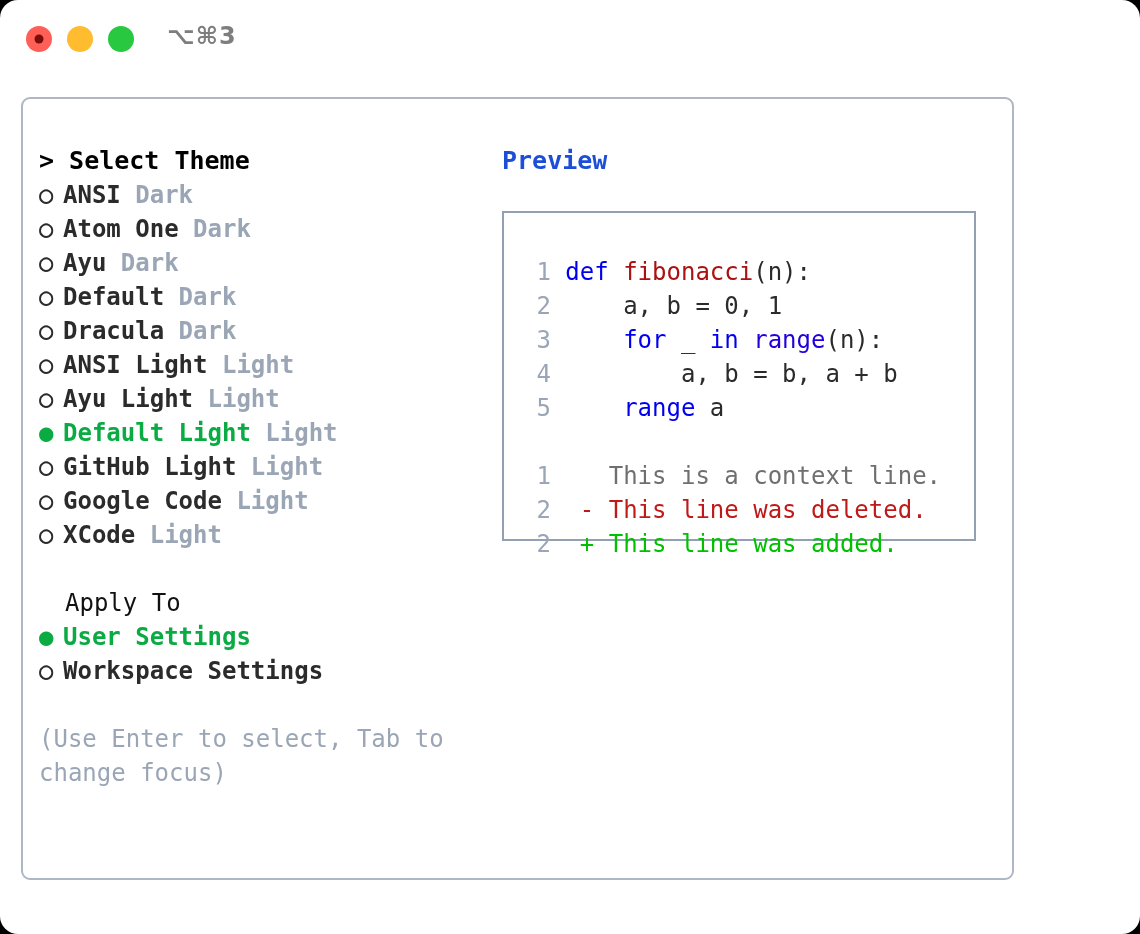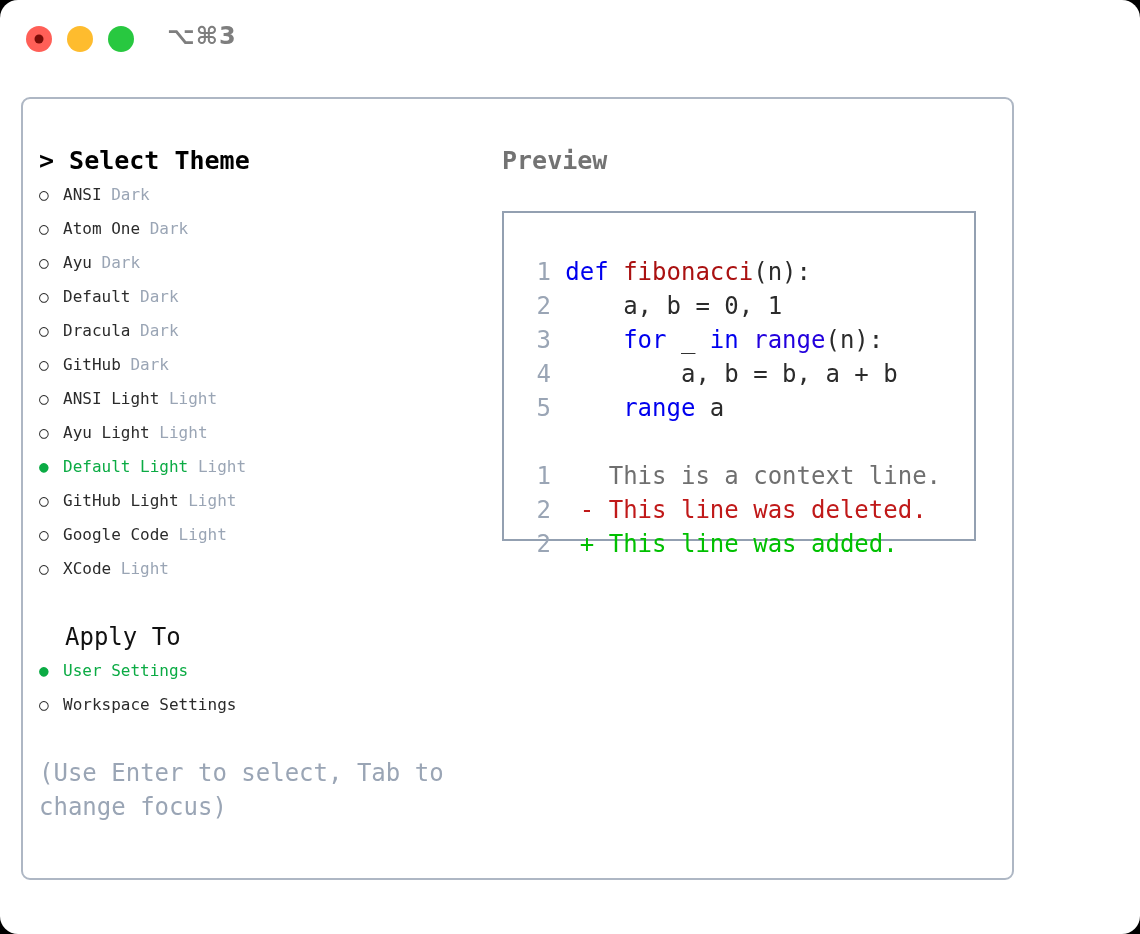--- a/index.html
+++ b/index.html
@@ -100,25 +100,26 @@
 
   .section-title {
     font-size: 25px;
     font-weight: 700;
     color: #000000;
     line-height: 34px;
     white-space: pre;
   }
 
   .opt-row {
-    font-size: 16px;
+    font-size: 24px;
     line-height: 34px;
     color: #2b2b2b;
     white-space: pre;
     display: block;
+    font-weight: bold;
   }
   .bullet {
     display: inline-block;
     width: 24px;
   }
   .opt-row.selected { color: #0bab44; }
   .opt-row.selected .bullet { color: #0bab44; }
 
   .tag {
     color: #9aa5b5;
@@ -145,21 +146,21 @@
   
   .right-col {
     position: absolute;
     left: 479px;
     top: 45px;
     width: 500px;
   }
   .preview-label {
     font-size: 25px;
     font-weight: 700;
-    color: #737373;
+    color: #1d4ed8;
     line-height: 34px;
     white-space: pre;
   }
   .preview-box {
     margin-top: 33px;
     width: 474px;
     height: 330px;
     border: 2px solid #93a0b1;
     box-sizing: border-box;
     background: #ffffff;
@@ -208,21 +209,20 @@
     <div class="left-col">
 
       <div class="section-title mono">&gt; Select Theme</div>
 
       <div id="theme-list">
           <div class="opt-row mono"><span class="bullet">○</span><span>ANSI</span><span> </span><span class="tag">Dark</span></div>
           <div class="opt-row mono"><span class="bullet">○</span><span>Atom One</span><span> </span><span class="tag">Dark</span></div>
           <div class="opt-row mono"><span class="bullet">○</span><span>Ayu</span><span> </span><span class="tag">Dark</span></div>
           <div class="opt-row mono"><span class="bullet">○</span><span>Default</span><span> </span><span class="tag">Dark</span></div>
           <div class="opt-row mono"><span class="bullet">○</span><span>Dracula</span><span> </span><span class="tag">Dark</span></div>
-          <div class="opt-row mono"><span class="bullet">○</span><span>GitHub</span><span> </span><span class="tag">Dark</span></div>
           <div class="opt-row mono"><span class="bullet">○</span><span>ANSI Light</span><span> </span><span class="tag">Light</span></div>
           <div class="opt-row mono"><span class="bullet">○</span><span>Ayu Light</span><span> </span><span class="tag">Light</span></div>
           <div class="opt-row mono selected"><span class="bullet">●</span><span>Default Light</span><span> </span><span class="tag">Light</span></div>
           <div class="opt-row mono"><span class="bullet">○</span><span>GitHub Light</span><span> </span><span class="tag">Light</span></div>
           <div class="opt-row mono"><span class="bullet">○</span><span>Google Code</span><span> </span><span class="tag">Light</span></div>
           <div class="opt-row mono"><span class="bullet">○</span><span>XCode</span><span> </span><span class="tag">Light</span></div>
         </div>
 
       <div class="spacer-lg"></div>
 

